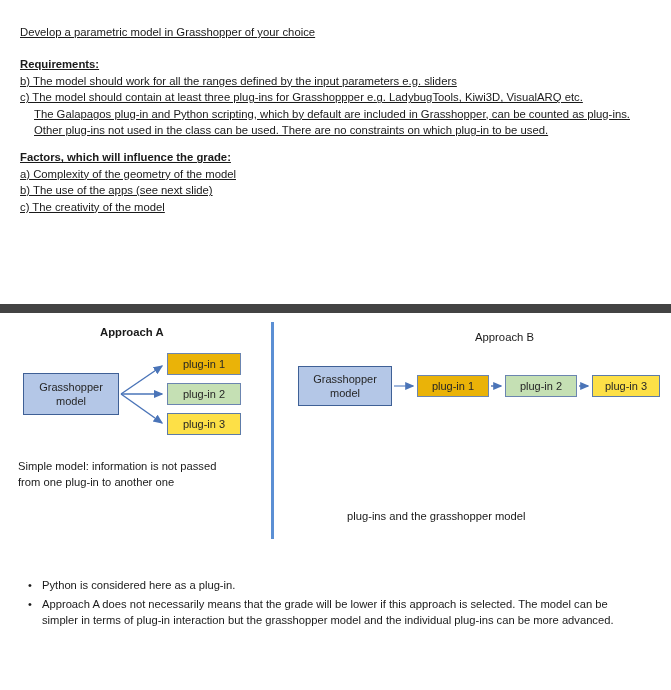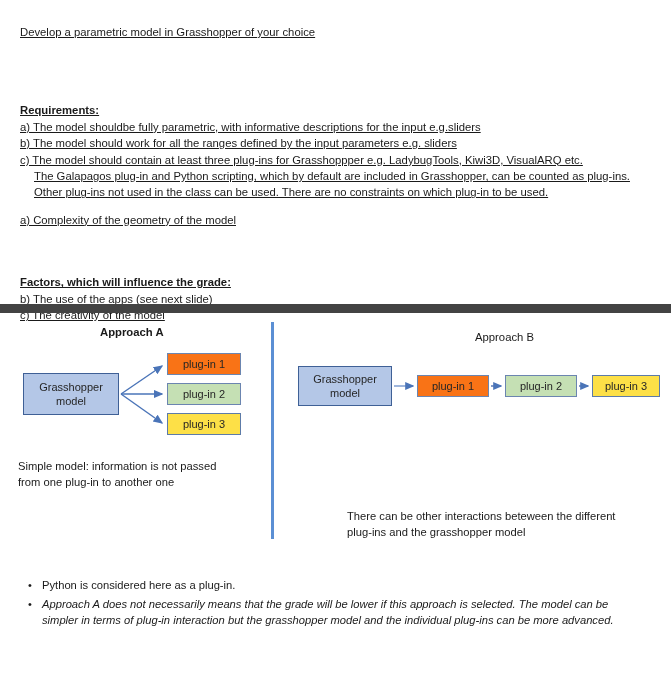--- a/index.html
+++ b/index.html
@@ -23,21 +23,21 @@
     top: 24px;
     width: 640px;
     text-decoration: underline;
   }
   .line {
     font-size: 11.3px;
     line-height: 16.4px;
     white-space: nowrap;
     color: #1a1a1a;
   }
-  .line.bold { font-weight: bold; margin-top: 46px; }
+  .line.bold { font-weight: bold; }
   .line.indent { padding-left: 14px; }
   .spacer-sm { height: 16px; }
   .spacer-xs { height: 11px; }
 
   
   .dark-band {
     position: absolute;
     left: 0;
     top: 304px;
     width: 671px;
@@ -90,21 +90,21 @@
     font-size: 11px;
     line-height: 14px;
     color: #262626;
     border: 1px solid #4a6fa5;
   }
   .box.gh {
     background: #b4c7e7;
     border: 1px solid #3f6096;
   }
   .box.p1 {
-    background: #f97316;
+    background: #eab308;
     border: 1px solid #6b85b0;
   }
   .box.p2 {
     background: #c5e0b4;
     border: 1px solid #6b85b0;
   }
   .box.p3 {
     background: #fde047;
     border: 1px solid #5d7ba8;
   }
@@ -163,37 +163,36 @@
     text-align: left;
     padding-left: 4px;
     box-sizing: border-box;
   }
   .bullet-text {
     font-size: 11.2px;
     line-height: 16.5px;
     color: #1a1a1a;
     flex: 1 1 auto;
   }
-  .bullet-text .l2 { display: block; font-style: italic; }
+  .bullet-text .l2 { display: block; }
 </style>
 </head>
 <body>
 
 <div class="top-block">
   <div class="line">Develop a parametric model in Grasshopper of your choice</div>
   <div class="spacer-sm"></div>
   <div class="line bold">Requirements:</div>
-  <div class="line">a) The model shouldbe fully parametric, with informative descriptions for the input e.g.sliders</div>
   <div class="line">b) The model should work for all the ranges defined by the input parameters e.g. sliders</div>
   <div class="line">c) The model should contain at least three plug-ins for Grasshoppper e.g. LadybugTools, Kiwi3D, VisualARQ etc.</div>
   <div class="line indent">The Galapagos plug-in and Python scripting, which by default are included in Grasshopper, can be counted as plug-ins.</div>
   <div class="line indent">Other plug-ins not used in the class can be used. There are no constraints on which plug-in to be used.</div>
   <div class="spacer-xs"></div>
+  <div class="line bold">Factors, which will influence the grade:</div>
   <div class="line">a) Complexity of the geometry of the model</div>
-  <div class="line bold">Factors, which will influence the grade:</div>
   <div class="line">b) The use of the apps (see next slide)</div>
   <div class="line">c) The creativity of the model</div>
 </div>
 
 <div class="dark-band"></div>
 
 <div class="diagram">
 
   <div class="v-divider"></div>
 
@@ -240,21 +239,20 @@
     <span>
       <span>Grasshopper</span><br>
       <span>model</span>
     </span>
   </div>
   <div class="box p1 b-p1">plug-in 1</div>
   <div class="box p2 b-p2">plug-in 2</div>
   <div class="box p3 b-p3">plug-in 3</div>
 
   <div class="caption cap-b2">
-    <div>There can be other interactions beteween the different</div>
     <div>plug-ins and the grasshopper model</div>
   </div>
 
 </div>
 
 <div class="bullets">
   <div class="bullet-row">
     <div class="bullet-dot">•</div>
     <div class="bullet-text">
       <span>Python is considered here as a plug-in.</span>

